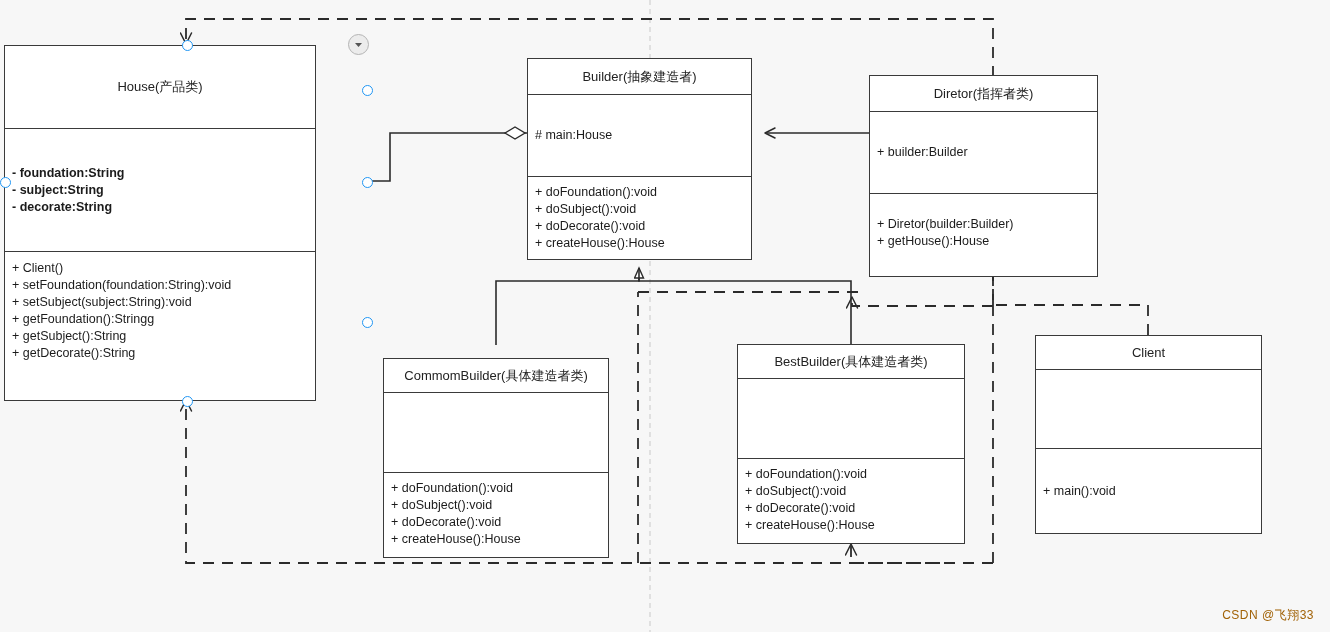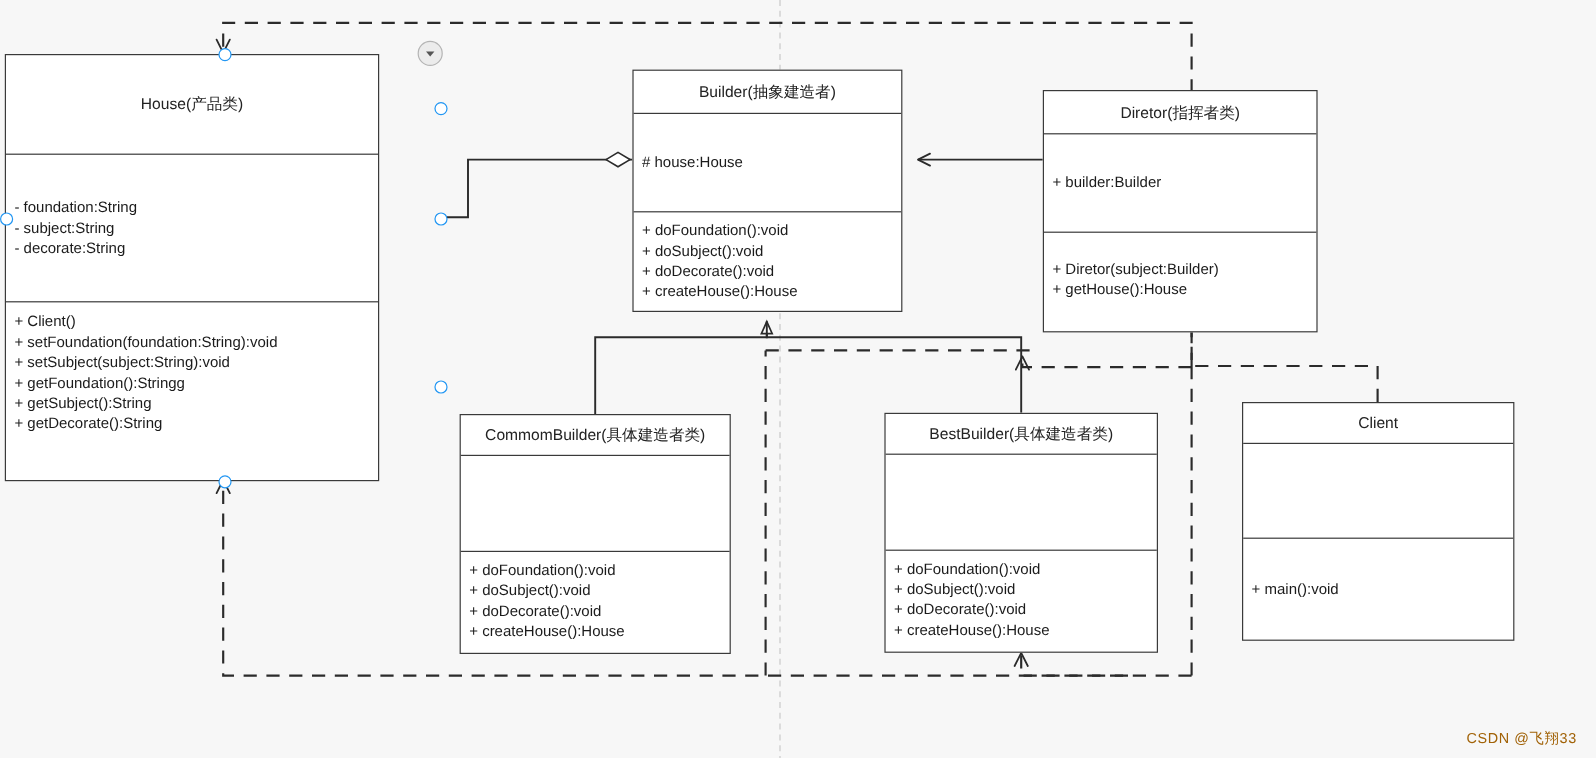--- a/index.html
+++ b/index.html
@@ -153,65 +153,65 @@
     <path d="M993,306 L852,306 L852,297" fill="none" stroke="#2b2b2b" stroke-width="1.8" stroke-dasharray="11,8" marker-end="url(#open-arrow-dash)"></path>
 
     <path d="M638,563 L638,292" fill="none" stroke="#2b2b2b" stroke-width="1.8" stroke-dasharray="11,8"></path>
 
     <path d="M638,292 L860,292" fill="none" stroke="#2b2b2b" stroke-width="1.8" stroke-dasharray="11,8"></path>
   </svg>
 
   <div class="uml-class" style="left:4px; top:45px; width:312px; height:356px;">
     <div class="uml-name" style="height:82px;">House(产品类)</div>
     <div class="uml-sep"></div>
-    <div class="uml-compartment" style="height:122px;">
+    <div class="uml-compartment" style="height:122px;font-weight:bold;">
       <div class="member">- foundation:String</div>
       <div class="member">- subject:String</div>
       <div class="member">- decorate:String</div>
     </div>
     <div class="uml-sep"></div>
     <div class="uml-compartment top-align" style="flex:1; padding-top:8px;">
       <div class="member">+ Client()</div>
       <div class="member">+ setFoundation(foundation:String):void</div>
       <div class="member">+ setSubject(subject:String):void</div>
       <div class="member">+ getFoundation():Stringg</div>
       <div class="member">+ getSubject():String</div>
       <div class="member">+ getDecorate():String</div>
     </div>
   </div>
 
   <div class="uml-class" style="left:527px; top:58px; width:225px; height:202px;">
     <div class="uml-name" style="height:35px;">Builder(抽象建造者)</div>
     <div class="uml-sep"></div>
     <div class="uml-compartment" style="height:81px;">
-      <div class="member"># house:House</div>
+      <div class="member"># main:House</div>
     </div>
     <div class="uml-sep"></div>
     <div class="uml-compartment top-align" style="flex:1; padding-top:7px;">
       <div class="member">+ doFoundation():void</div>
       <div class="member">+ doSubject():void</div>
       <div class="member">+ doDecorate():void</div>
       <div class="member">+ createHouse():House</div>
     </div>
   </div>
 
   <div class="uml-class" style="left:869px; top:58px; width:229px; height:202px;margin-top:17px;">
     <div class="uml-name" style="height:35px;">Diretor(指挥者类)</div>
     <div class="uml-sep"></div>
     <div class="uml-compartment" style="height:81px;">
       <div class="member">+ builder:Builder</div>
     </div>
     <div class="uml-sep"></div>
     <div class="uml-compartment top-align" style="flex:1; padding-top:22px;">
-      <div class="member">+ Diretor(subject:Builder)</div>
+      <div class="member">+ Diretor(builder:Builder)</div>
       <div class="member">+ getHouse():House</div>
     </div>
   </div>
 
-  <div class="uml-class" style="left:383px; top:345px; width:226px; height:200px;">
+  <div class="uml-class" style="left:383px; top:358px; width:226px; height:200px;">
     <div class="uml-name" style="height:33px;">CommomBuilder(具体建造者类)</div>
     <div class="uml-sep"></div>
     <div class="uml-compartment" style="height:79px;"></div>
     <div class="uml-sep"></div>
     <div class="uml-compartment top-align" style="flex:1; padding-top:7px;">
       <div class="member">+ doFoundation():void</div>
       <div class="member">+ doSubject():void</div>
       <div class="member">+ doDecorate():void</div>
       <div class="member">+ createHouse():House</div>
     </div>

